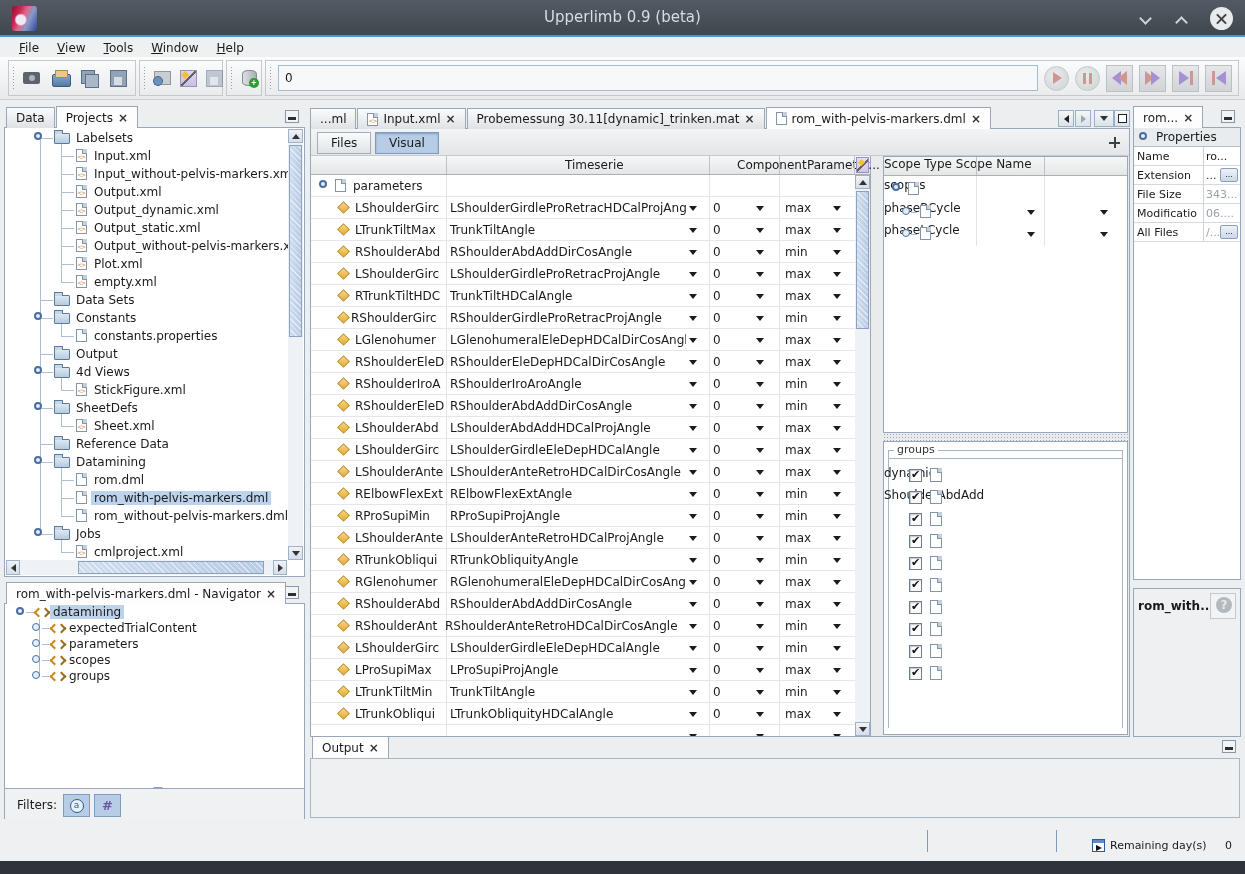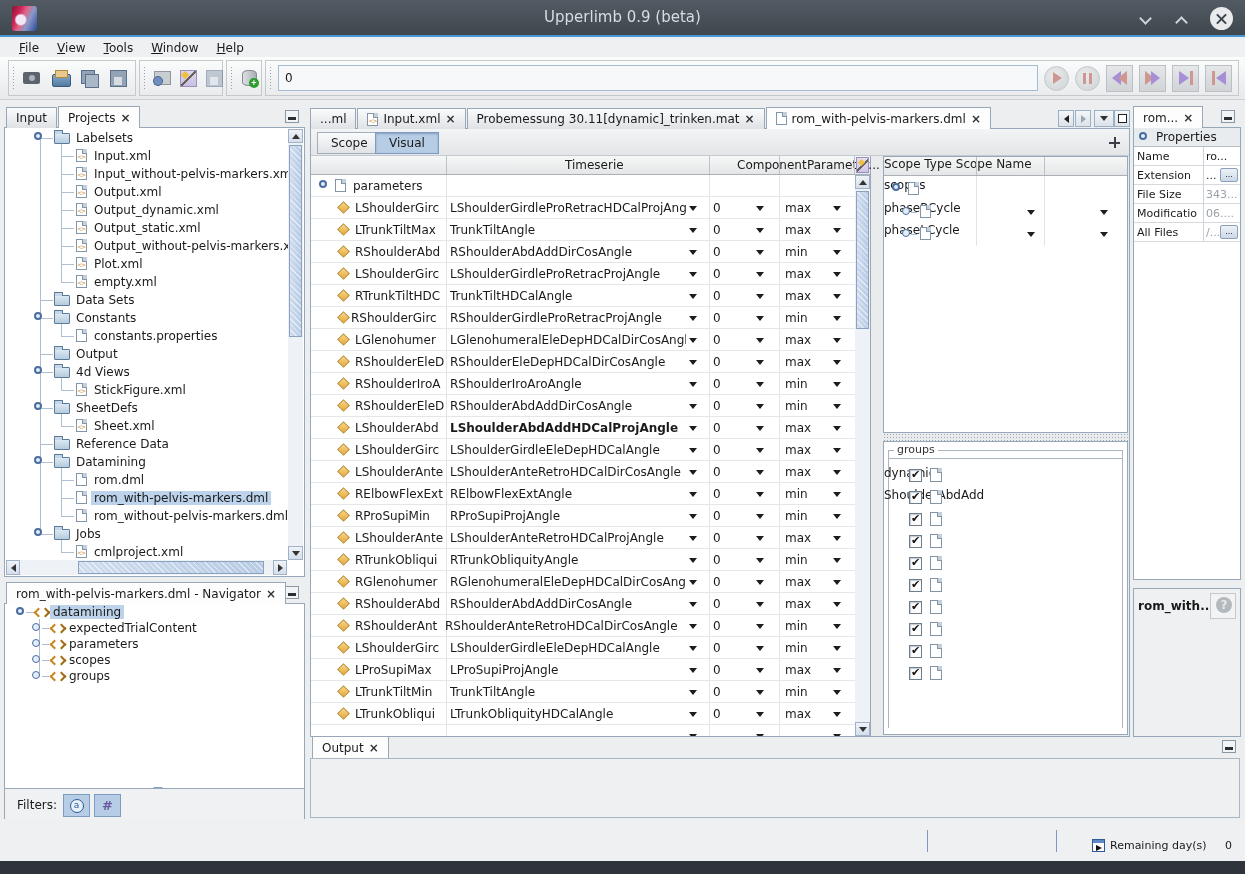--- a/index.html
+++ b/index.html
@@ -255,21 +255,21 @@
           <span></span>
         </button>
         <button class="tp tp-skip-to-start">
           <span></span>
         </button>
       </div>
     </div>
 
   <div class="tabbar" style="left:6px; top:107px; height:21px;">
     <div class="tab">
-        <span>Input</span>
+        <span>Data</span>
       </div>
     <div class="tab active">
         <span>Projects</span>
         <span class="xclose">×</span>
       </div>
   </div>
   <div class="minbox" style="left:285px; top:110px;"></div>
 
   <div class="panel" style="left:4px; top:127px; width:301px; height:450px;">
     <div class="treehost" id="ltree" style="left:1px; top:1px; width:284px; height:431px;">
@@ -510,21 +510,21 @@
   <div class="tabctl" style="left:1094px; width:20px;">
       <span class="tri-d"></span>
     </div>
   <div class="tabctl" style="left:1114px;">
       <span class="sq-outline"></span>
     </div>
 
   <div class="edframe">
     <div class="viewrow">
       <div class="viewbtn" style="left:6px;">
-          <span>Scope</span>
+          <span>Files</span>
         </div>
       <div class="viewbtn pressed" style="left:64px;">
           <span>Visual</span>
         </div>
       <div class="move-ic" style="right:8px; top:7px;"></div>
     </div>
 
     <div class="tablewrap">
       <div class="tblhead">
         <span class="hlbl" style="left:230px;">Timeserie</span>
@@ -641,21 +641,21 @@
             <span class="cell" style="left: 139px; width: 236px;">RShoulderAbdAddDirCosAngle</span>
             <span class="dd" style="left: 378px;"></span>
             <span class="cell" style="left: 402px;">0</span>
             <span class="dd" style="left: 445px;"></span>
             <span class="cell" style="left: 474px;">min</span>
             <span class="dd" style="left: 522px;"></span>
           </div>
           <div class="prow">
             <span class="diamond" style="left: 28px;"></span>
             <span class="cell" style="left: 44px; width: 89px;">LShoulderAbd</span>
-            <span class="cell" style="left: 139px; width: 236px; font-weight: bold;">LShoulderAbdAddHDCalProjAngle</span>
+            <span class="cell" style="left: 139px; width: 236px;">LShoulderAbdAddHDCalProjAngle</span>
             <span class="dd" style="left: 378px;"></span>
             <span class="cell" style="left: 402px;">0</span>
             <span class="dd" style="left: 445px;"></span>
             <span class="cell" style="left: 474px;">max</span>
             <span class="dd" style="left: 522px;"></span>
           </div>
           <div class="prow">
             <span class="diamond" style="left: 28px;"></span>
             <span class="cell" style="left: 44px; width: 89px;">LShoulderGirc</span>
             <span class="cell" style="left: 139px; width: 236px;">LShoulderGirdleEleDepHDCalAngle</span>

